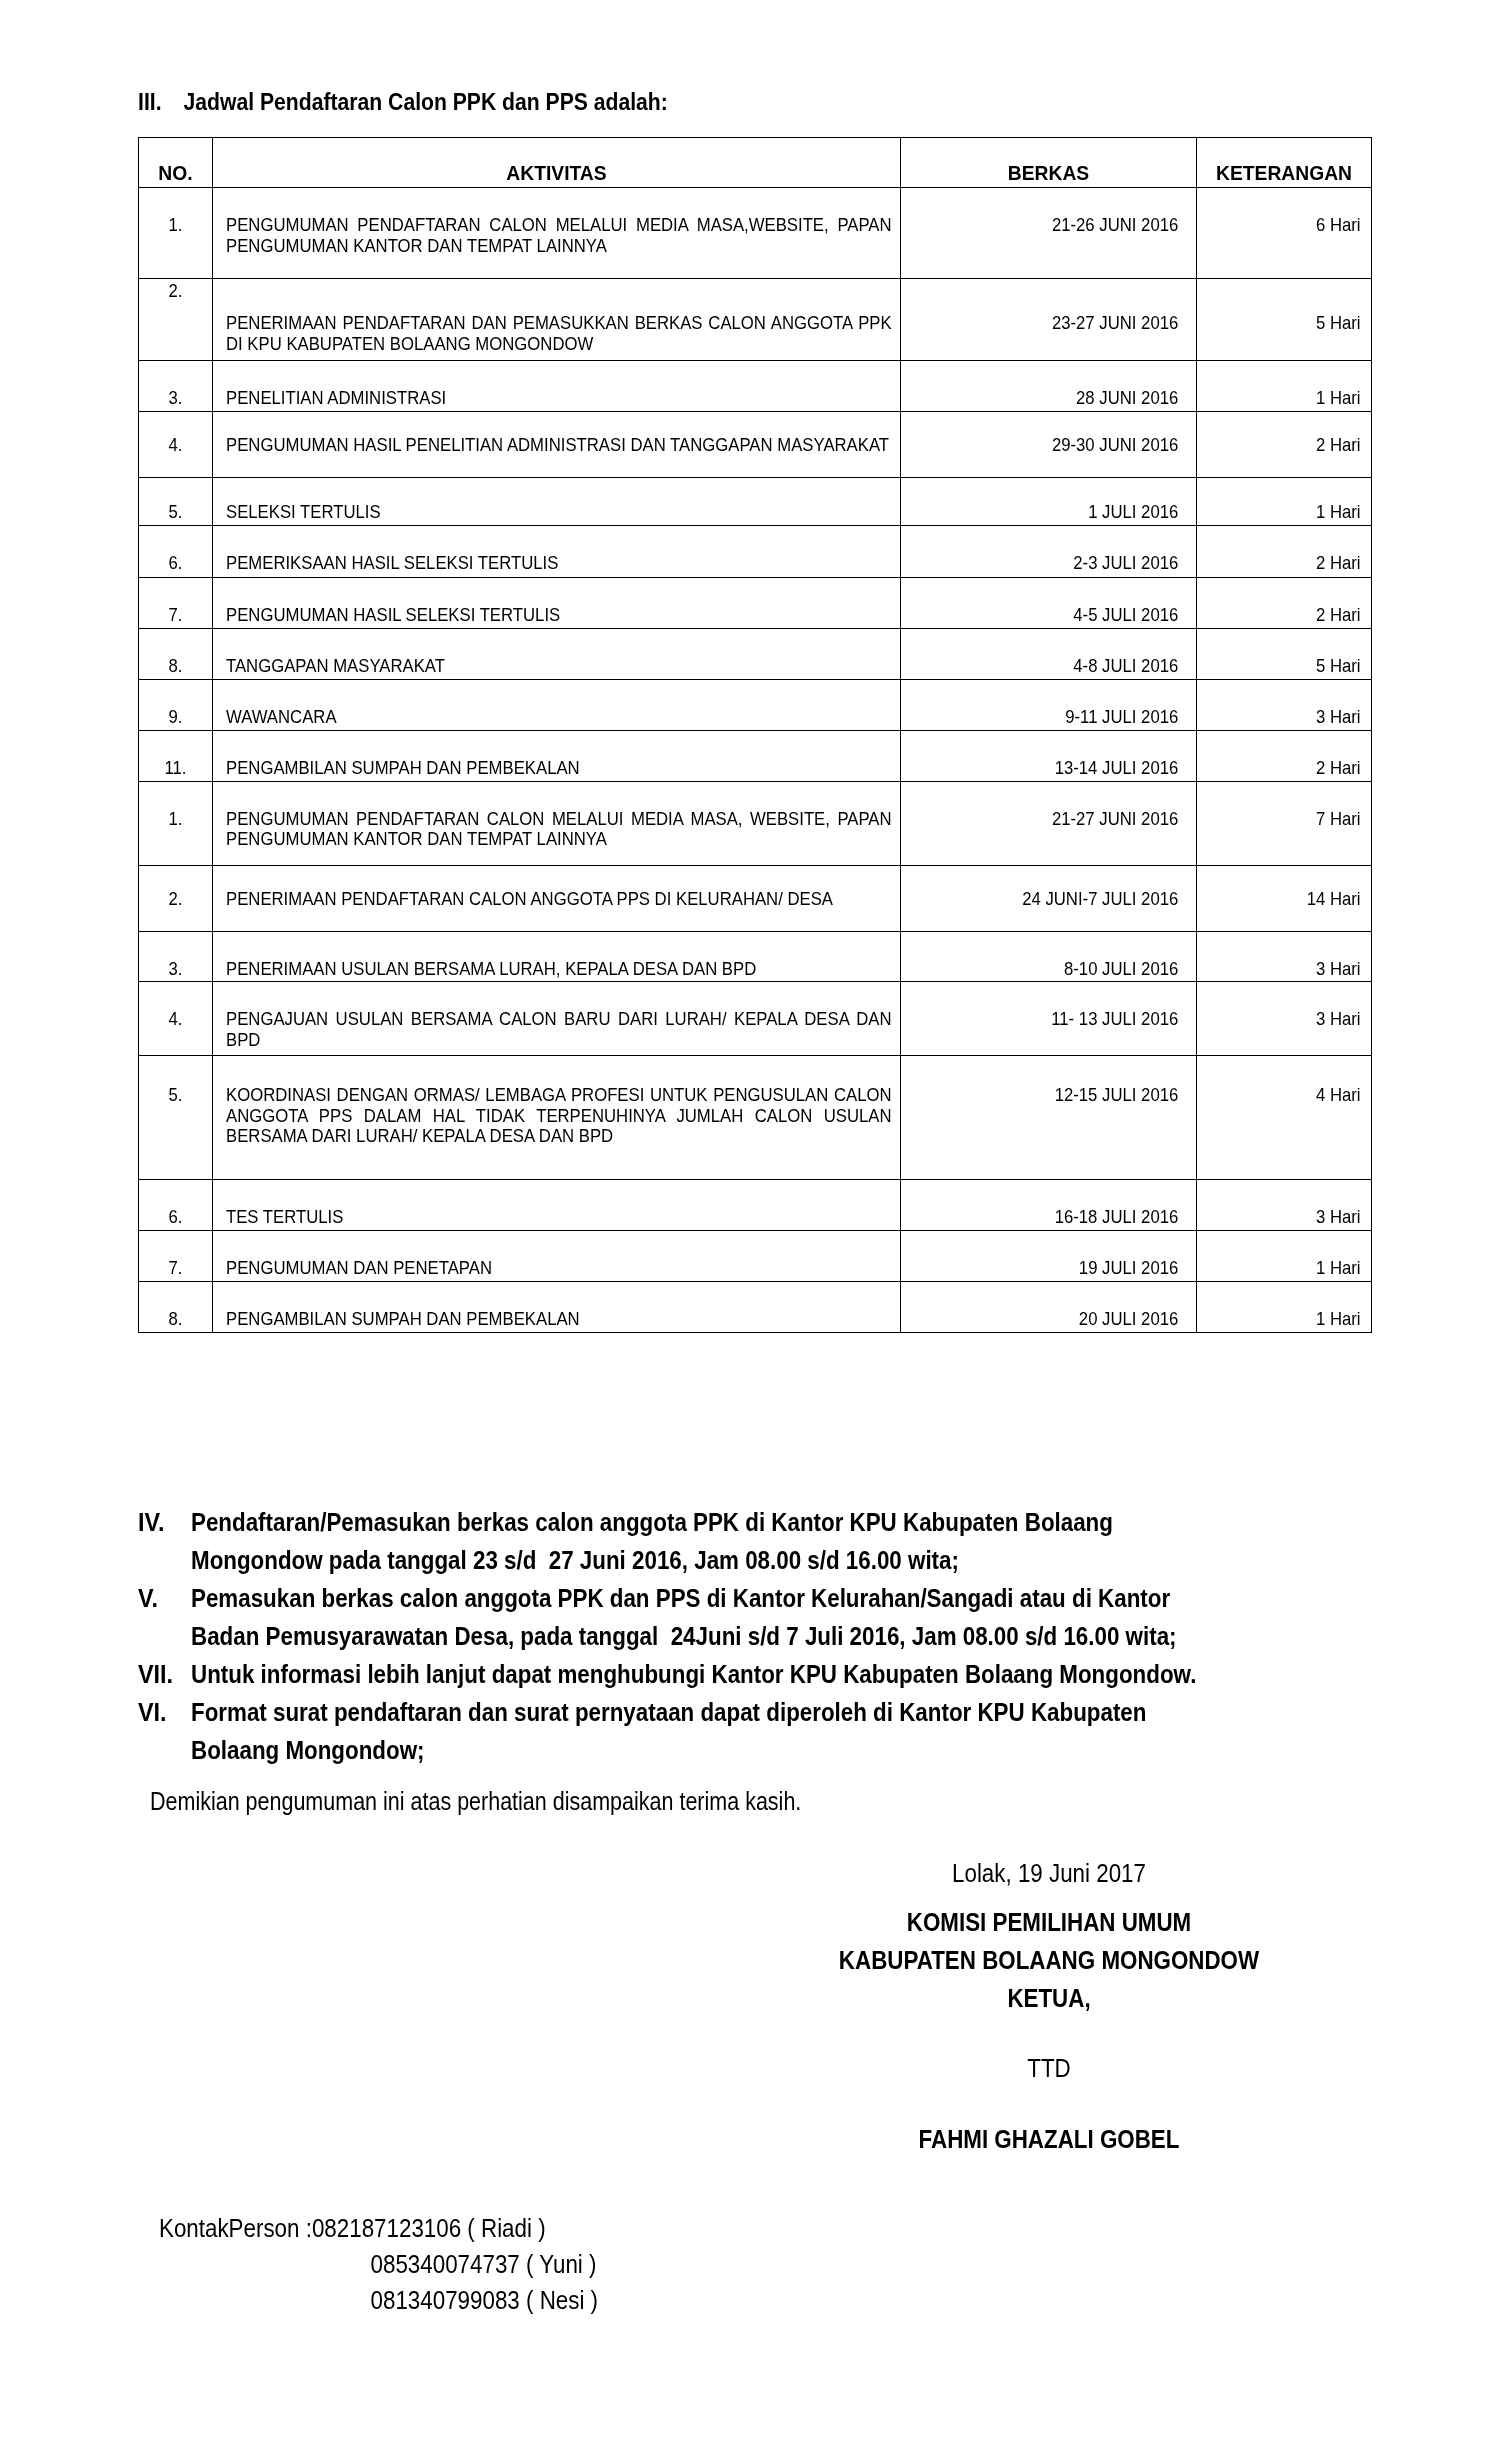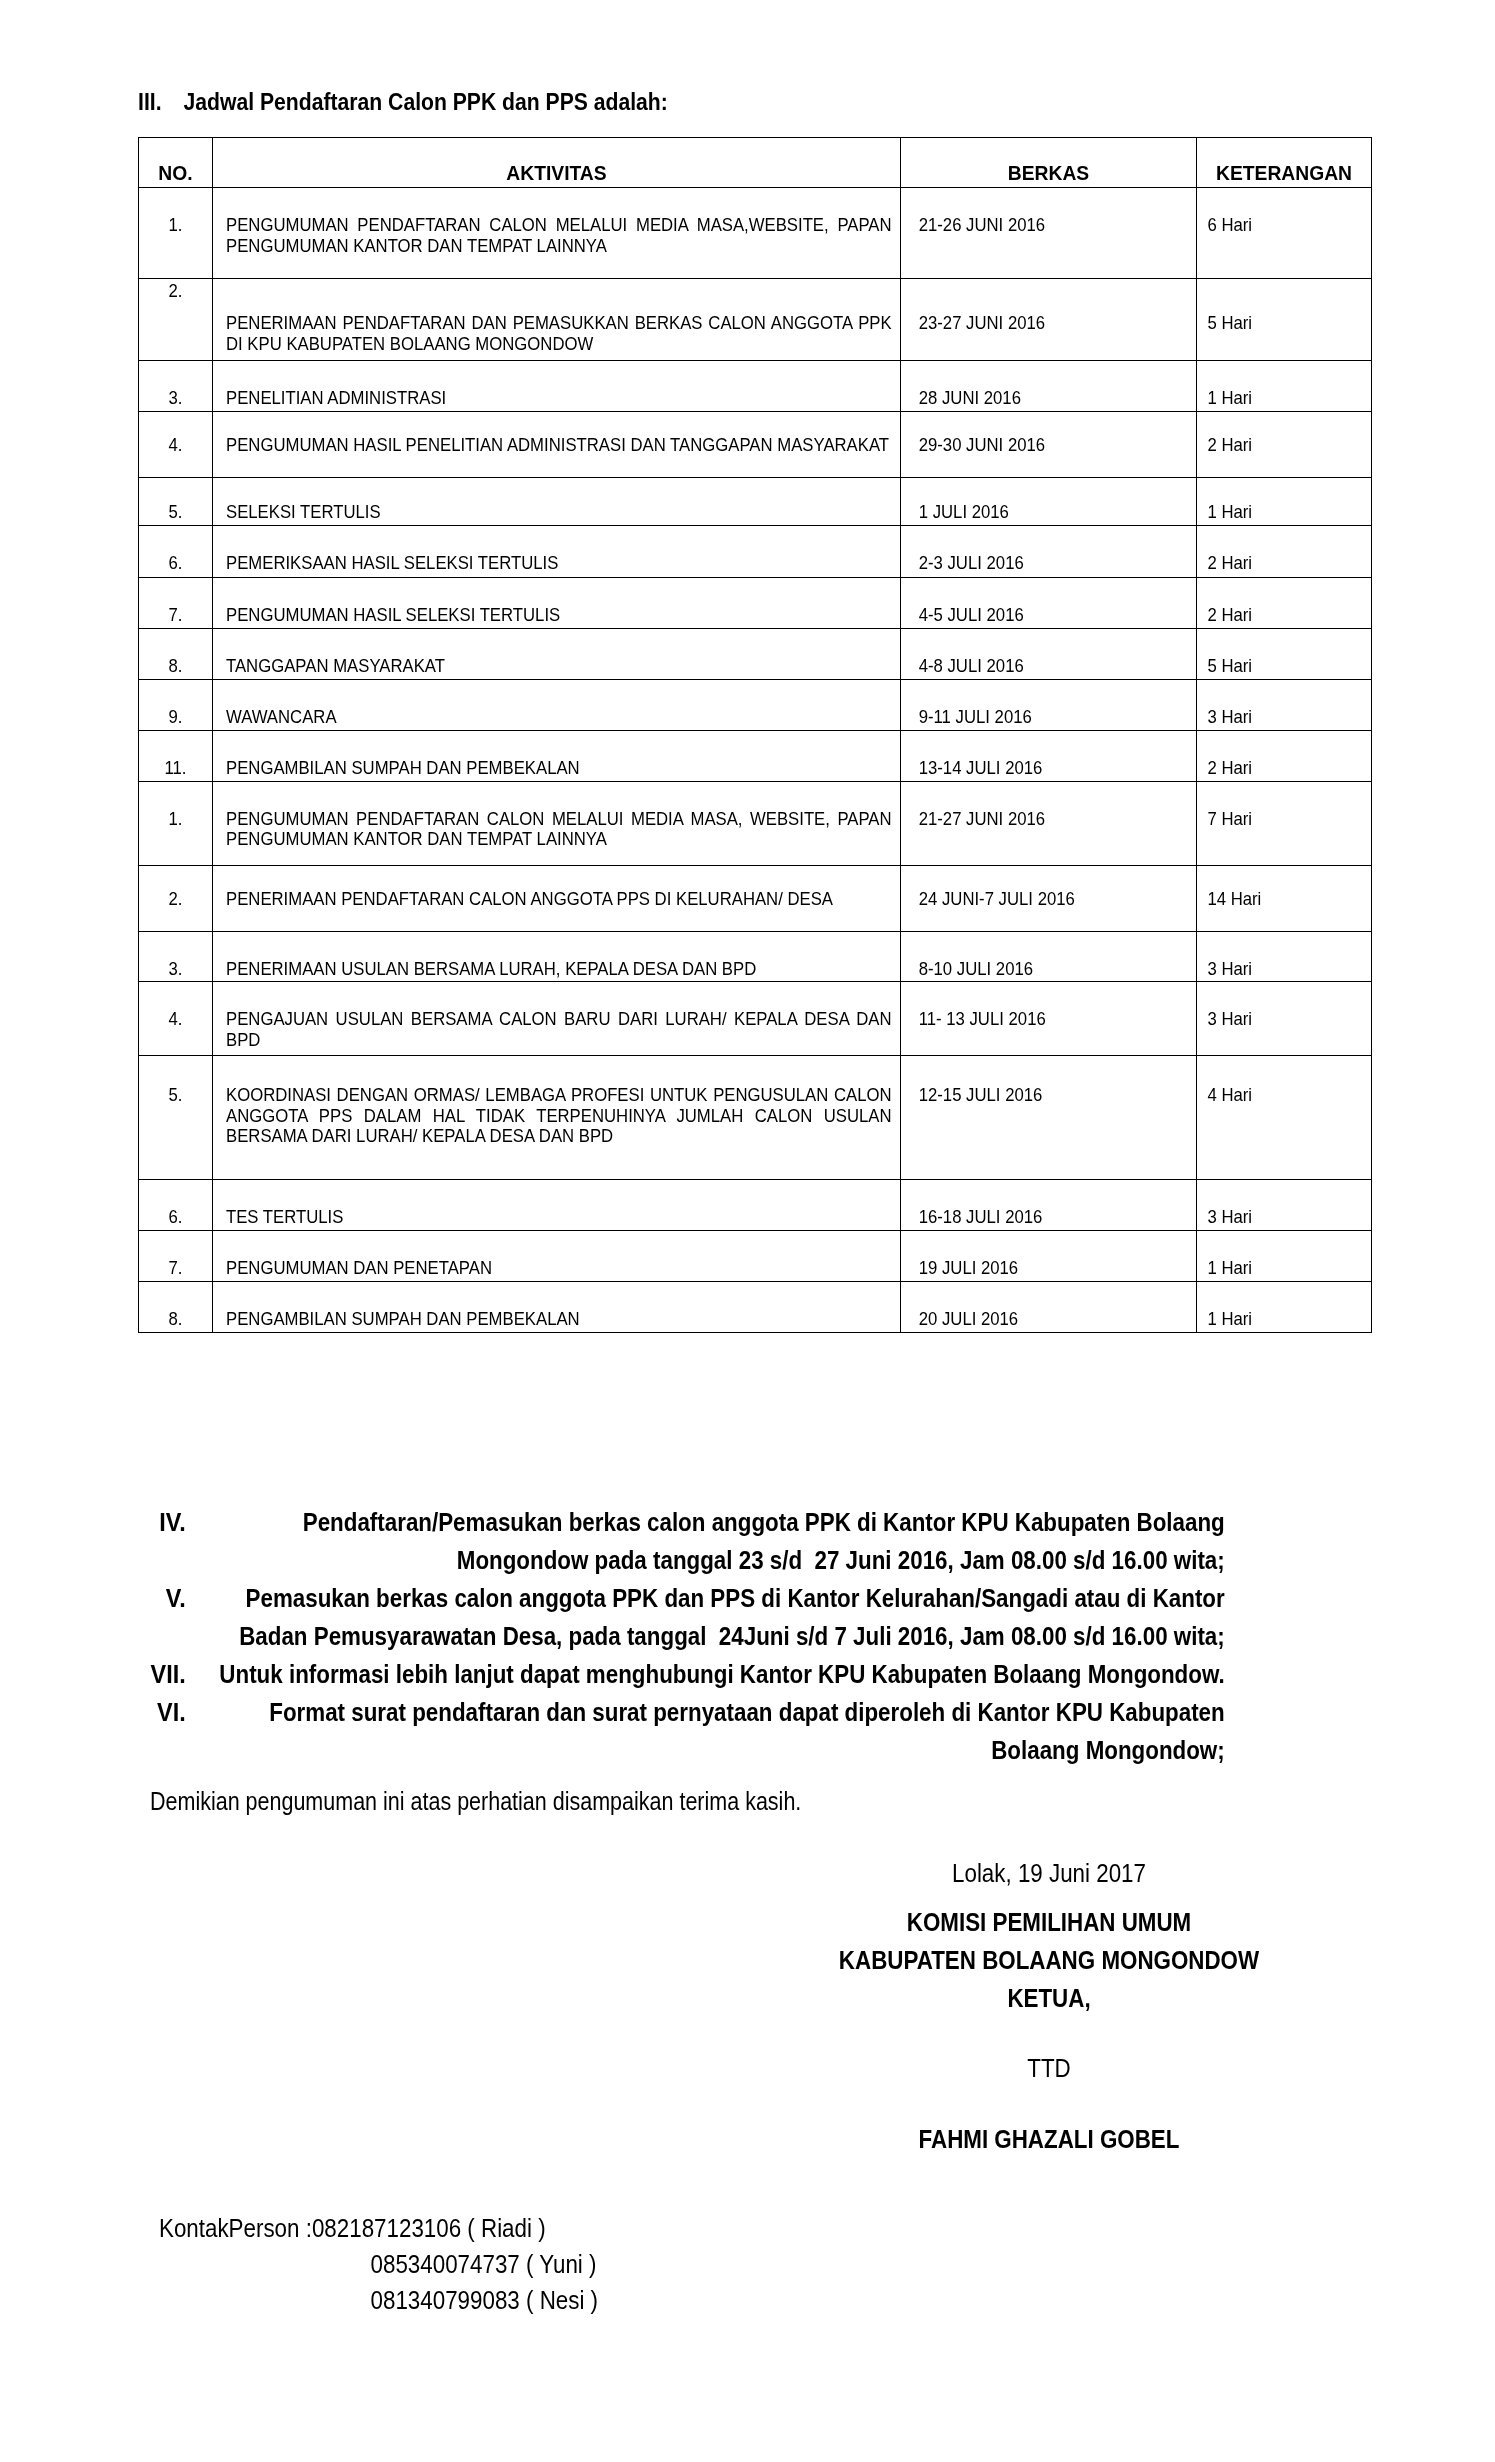--- a/index.html
+++ b/index.html
@@ -36,28 +36,28 @@
   }
   .cell-inner { transform: scaleX(0.88); transform-origin: left bottom; }
   .schedule td.no { text-align: center; vertical-align: top; }
   .schedule td.no .cell-inner, .schedule td.time .cell-inner, .schedule td.ket .cell-inner {
     transform-origin: center top;
   }
   .schedule td.act {
     text-align: justify; padding: 0 8.2px 2.3px 13px; vertical-align: top;
   }
   .schedule td.act .cell-inner { width: 113.6%; transform-origin: left top; }
-  .schedule td.time, .schedule td.ket { text-align: left; vertical-align: top; }
+  .schedule td.time, .schedule td.ket { text-align: right; vertical-align: top; }
   .schedule td.section { font-weight: bold; vertical-align: bottom; padding-bottom: 3.5px; }
   .schedule td.section.center { text-align: center; }
   .schedule td.section.left { text-align: left; padding-left: 8.2px; }
 
   
   .para-list { left: 138px; top: 1503px; width: 1255px; font-size: 26px; font-weight: bold; line-height: 38px; }
-  .para { display: flex; text-align: right; }
+  .para { display: flex; }
   .para .num { width: 53px; flex: 0 0 53px; transform: scaleX(0.9); transform-origin: left; }
   .para .txt { flex: 1; transform: scaleX(0.86); transform-origin: left; width: 116%; white-space: pre-wrap; }
 
   .closing { left: 150px; top: 1787px; font-size: 25px; white-space: nowrap; transform: scaleX(0.86); transform-origin: left; }
 
   
   .signature { left: 756px; top: 1856px; width: 586px; text-align: center; }
   .signature div { white-space: nowrap; }
   .sig-place { font-size: 26px; line-height: 35px; transform: scaleX(0.86); }
   .sig-org { font-size: 26px; font-weight: bold; line-height: 38px; transform: scaleX(0.86); }

